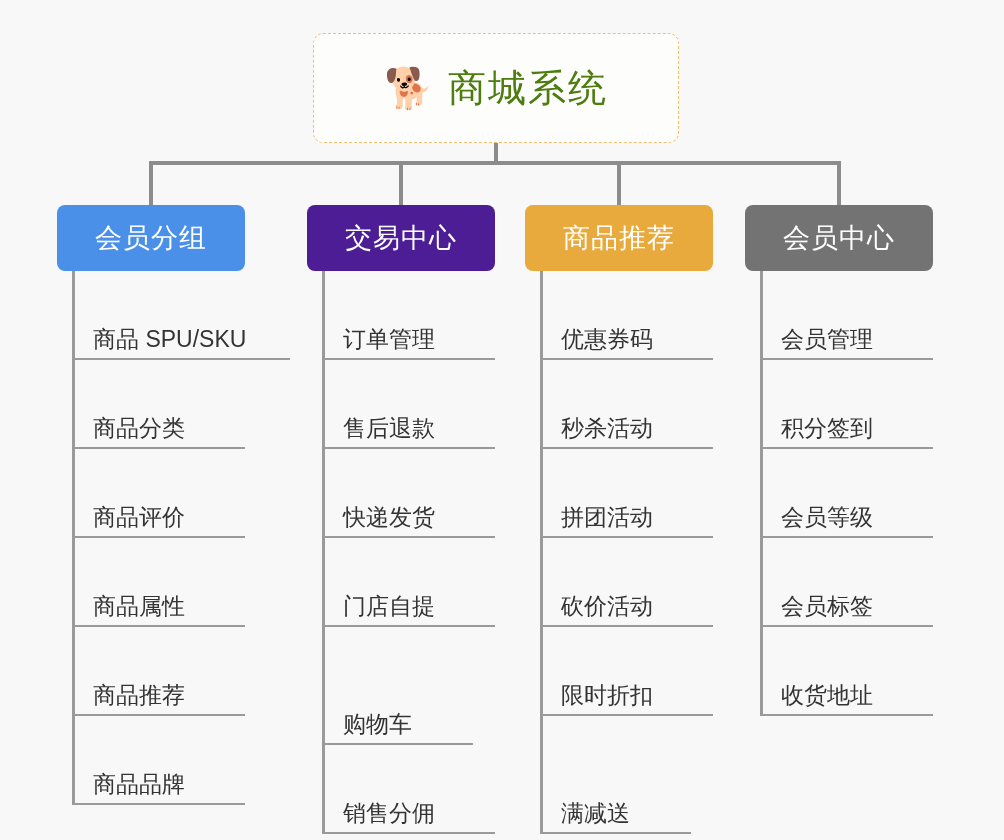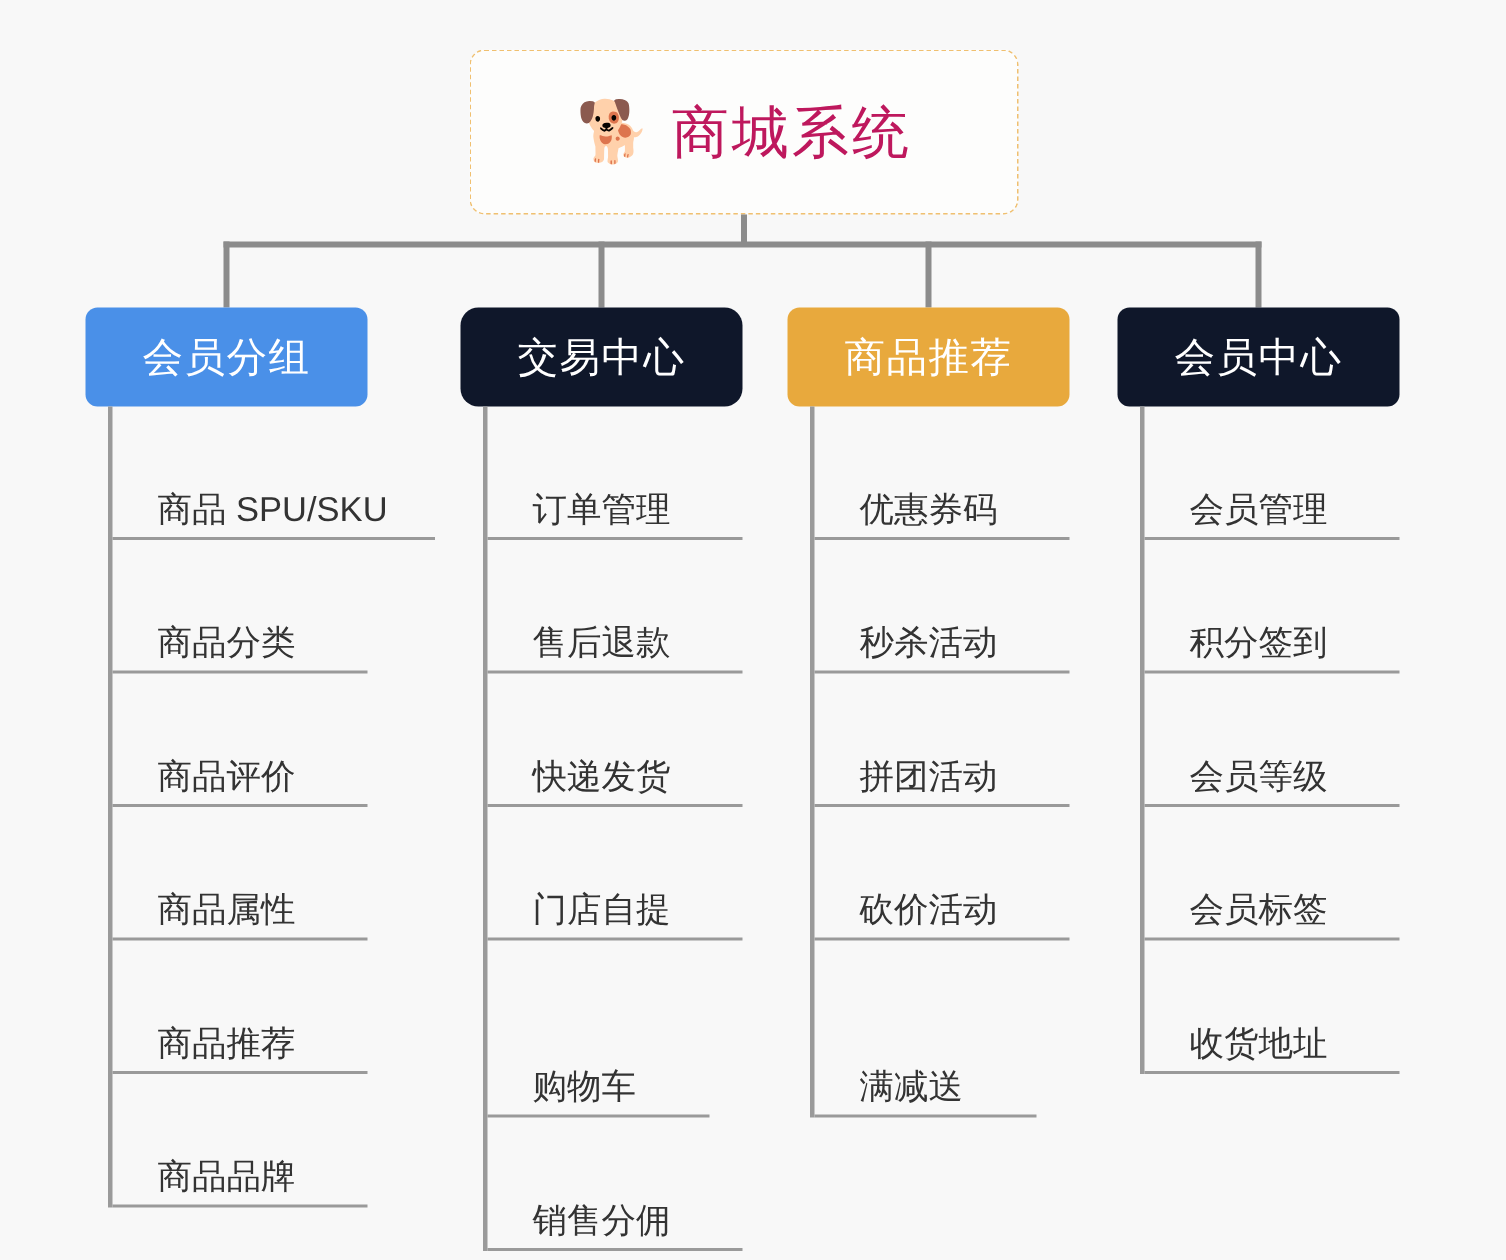--- a/index.html
+++ b/index.html
@@ -35,21 +35,21 @@
     gap: 14px;
   }
   .root-emoji {
     font-size: 40px;
     line-height: 1;
     display: block;
     filter: saturate(1.15);
   }
   .root-title {
     font-size: 38px;
-    color: #be185d;
+    color: #4d7c0f;
     letter-spacing: 2px;
     white-space: nowrap;
   }
 
   
   .conn {
     position: absolute;
     background: #8c8c8c;
   }
   .conn-v { width: 4px; }
@@ -88,21 +88,21 @@
     width: 173px;
   }
 
   .leaf-item {
     position: relative;
     height: 89px;
     display: flex;
     align-items: flex-end;
     justify-content: flex-start;
     border-bottom: 2px solid #9a9a9a;
-    padding-left: 30px;
+    padding-left: 18px;
     padding-bottom: 6px;
   }
   .leaf-label {
     font-size: 23px;
     color: #333333;
     white-space: nowrap;
     line-height: 1.1;
   }
   
   .leaf-item.wide { width: 215px; }
@@ -147,21 +147,21 @@
       <div class="leaf-item">
         <span class="leaf-label">商品推荐</span>
       </div>
       <div class="leaf-item">
         <span class="leaf-label">商品品牌</span>
       </div>
     </div>
   </div>
 
   <div class="branch branch-b2">
-    <div class="branch-header" style="background: #0f172a; border-radius: 12px;">
+    <div class="branch-header" style="background: #4c1d95;">
       <span>交易中心</span>
     </div>
     <div class="leaf-list">
       <div class="leaf-item">
         <span class="leaf-label">订单管理</span>
       </div>
       <div class="leaf-item">
         <span class="leaf-label">售后退款</span>
       </div>
       <div class="leaf-item">
@@ -189,28 +189,31 @@
       </div>
       <div class="leaf-item">
         <span class="leaf-label">秒杀活动</span>
       </div>
       <div class="leaf-item">
         <span class="leaf-label">拼团活动</span>
       </div>
       <div class="leaf-item">
         <span class="leaf-label">砍价活动</span>
       </div>
+      <div class="leaf-item">
+        <span class="leaf-label">限时折扣</span>
+      </div>
       <div class="leaf-item narrow">
         <span class="leaf-label">满减送</span>
       </div>
     </div>
   </div>
 
   <div class="branch branch-b4">
-    <div class="branch-header" style="background: #0f172a;">
+    <div class="branch-header" style="background: #737373;">
       <span>会员中心</span>
     </div>
     <div class="leaf-list">
       <div class="leaf-item">
         <span class="leaf-label">会员管理</span>
       </div>
       <div class="leaf-item">
         <span class="leaf-label">积分签到</span>
       </div>
       <div class="leaf-item">

